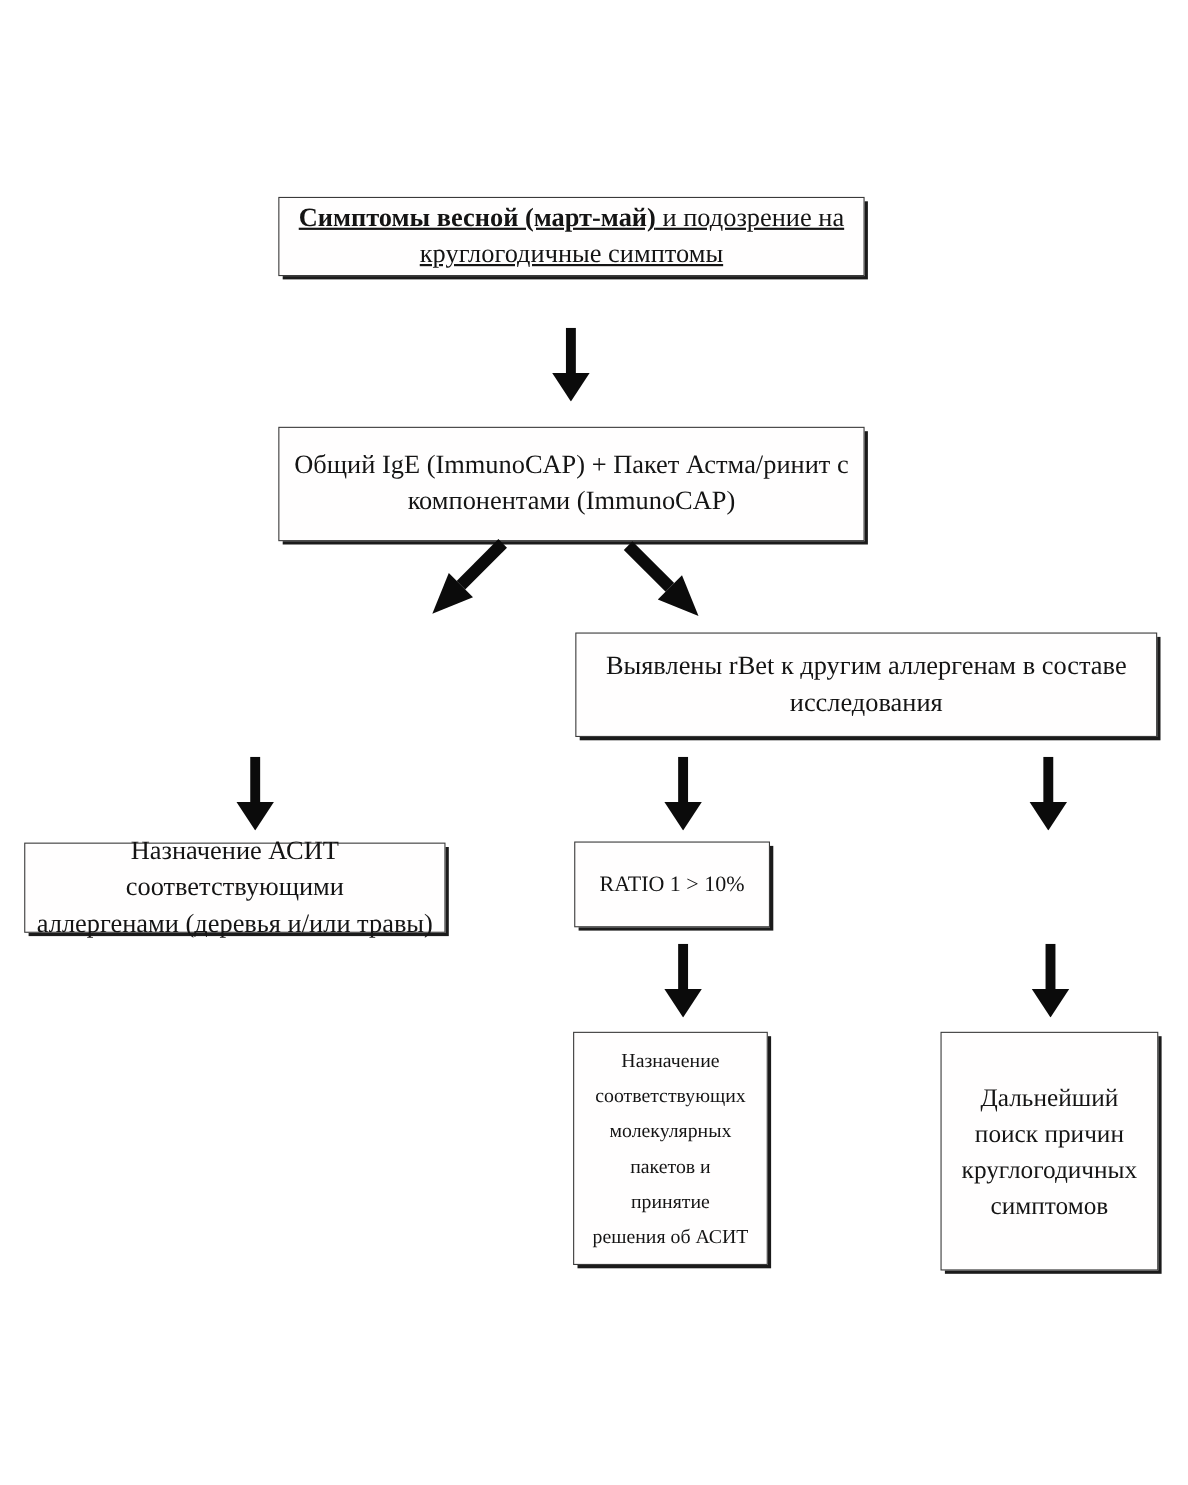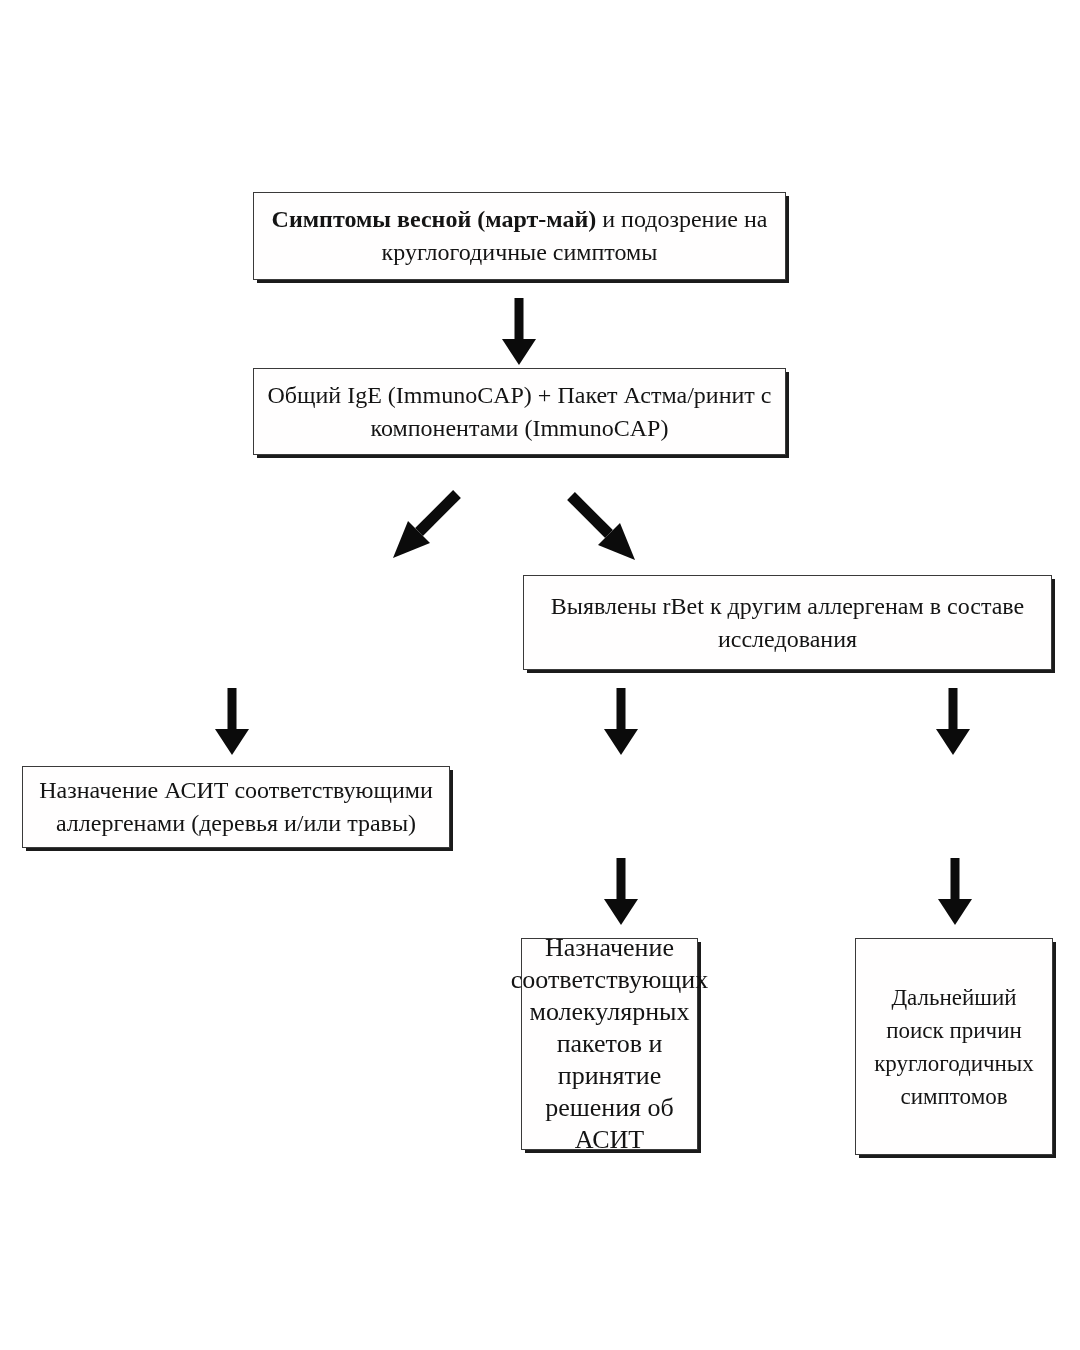--- a/index.html
+++ b/index.html
@@ -24,47 +24,47 @@
     box-shadow: 3.5px 3.5px 0 -0.5px #1b1b1b;
     display: flex;
     align-items: center;
     justify-content: center;
     text-align: center;
     white-space: pre-line;
   }
   .node .txt { white-space: pre-line; }
   .fs-main { font-size: 24px; line-height: 33px; padding: 4px 8px; }
   .fs-ratio { font-size: 20px; line-height: 24px; padding: 4px 6px; }
-  .fs-small { font-size: 26px; line-height: 32px; padding: 4px 4px; }
+  .fs-small { font-size: 18px; line-height: 32px; padding: 4px 4px; }
   .fs-tall  { font-size: 23px; line-height: 33px; padding: 4px 6px; }
   .arrow {
     position: absolute;
     line-height: 0;
   }
   .arrow svg { display: block; }
   b.lead { font-weight: bold; }
 </style>
 </head>
 <body>
 
 <div id="canvas">
 
-  <div class="node fs-main" style="left:253px; top:192px; width:533px; height:88px;">
+  <div class="node fs-main" style="left:253px; top:179px; width:533px; height:72px;text-decoration:underline;">
     <span class="txt"><b class="lead">Симптомы весной (март-май)</b><span> и подозрение на
 круглогодичные симптомы</span></span>
   </div>
 
   <div class="arrow" style="left:501px; top:298px;">
     <svg width="36" height="67" viewBox="0 0 36 67" xmlns="http://www.w3.org/2000/svg">
       <rect x="13.5" y="0" width="9" height="43" fill="#0b0b0b"></rect>
       <polygon points="1,41 35,41 18,67" fill="#0b0b0b"></polygon>
     </svg>
   </div>
 
-  <div class="node fs-main" style="left:253px; top:368px; width:533px; height:87px;">
+  <div class="node fs-main" style="left:253px; top:388px; width:533px; height:104px;">
     <span class="txt">Общий IgE (ImmunoCAP) + Пакет Астма/ринит с
 компонентами (ImmunoCAP)</span>
   </div>
 
   <div class="arrow" style="left:385px; top:488px;">
     <svg width="92" height="76" viewBox="0 0 92 76" xmlns="http://www.w3.org/2000/svg">
       <line x1="72" y1="6" x2="34" y2="44" stroke="#0b0b0b" stroke-width="11"></line>
       <polygon points="8,70 45,55 23,33" fill="#0b0b0b"></polygon>
     </svg>
   </div>
@@ -96,25 +96,28 @@
     </svg>
   </div>
 
   <div class="arrow" style="left:935px; top:688px;">
     <svg width="36" height="67" viewBox="0 0 36 67" xmlns="http://www.w3.org/2000/svg">
       <rect x="13.5" y="0" width="9" height="43" fill="#0b0b0b"></rect>
       <polygon points="1,41 35,41 18,67" fill="#0b0b0b"></polygon>
     </svg>
   </div>
 
-  <div class="node fs-main" style="left:22px; top:766px; width:428px; height:82px;">
+  <div class="node fs-main" style="left:22px; top:766px; width:383px; height:82px;">
     <span class="txt">Назначение АСИТ соответствующими
 аллергенами (деревья и/или травы)</span>
   </div>
 
+  <div class="node fs-ratio" style="left:522px; top:765px; width:178px; height:78px;">
+    <span class="txt">RATIO 1 &gt; 10%</span>
+  </div>
 
 
   <div class="arrow" style="left:603px; top:858px;">
     <svg width="36" height="67" viewBox="0 0 36 67" xmlns="http://www.w3.org/2000/svg">
       <rect x="13.5" y="0" width="9" height="43" fill="#0b0b0b"></rect>
       <polygon points="1,41 35,41 18,67" fill="#0b0b0b"></polygon>
     </svg>
   </div>
 
   <div class="arrow" style="left:937px; top:858px;">

